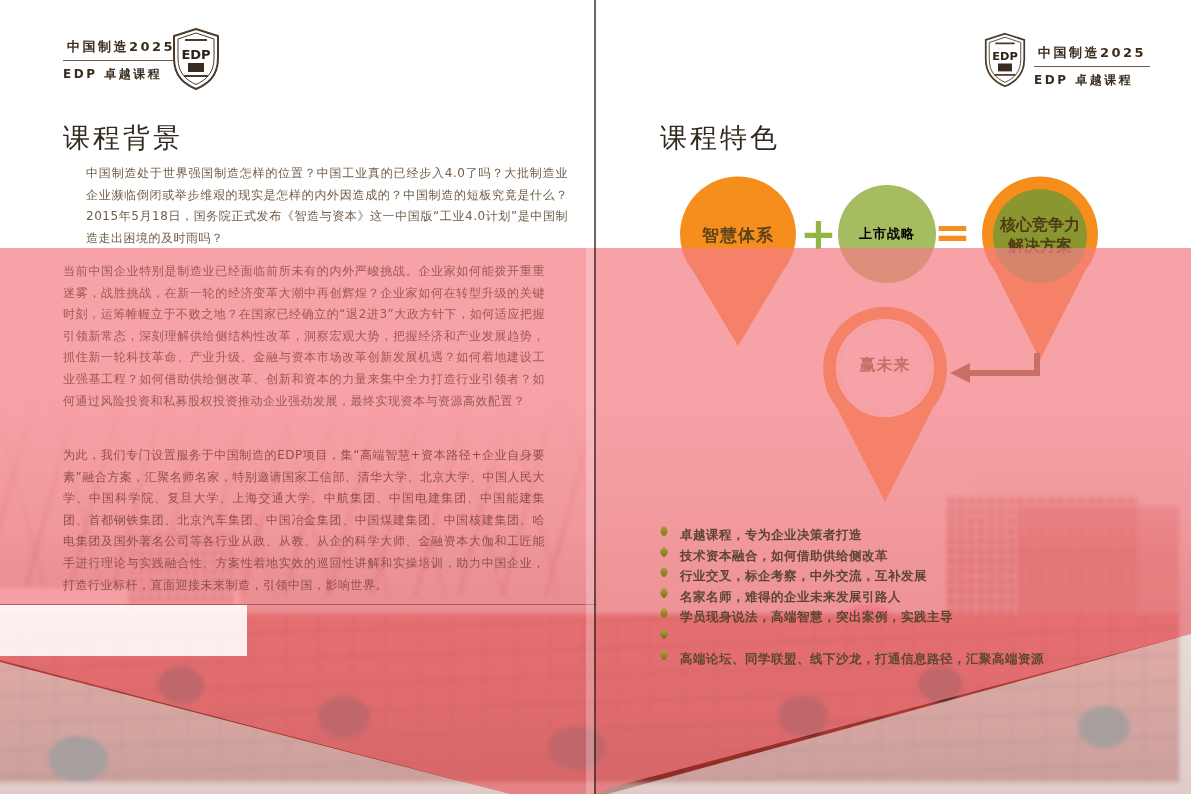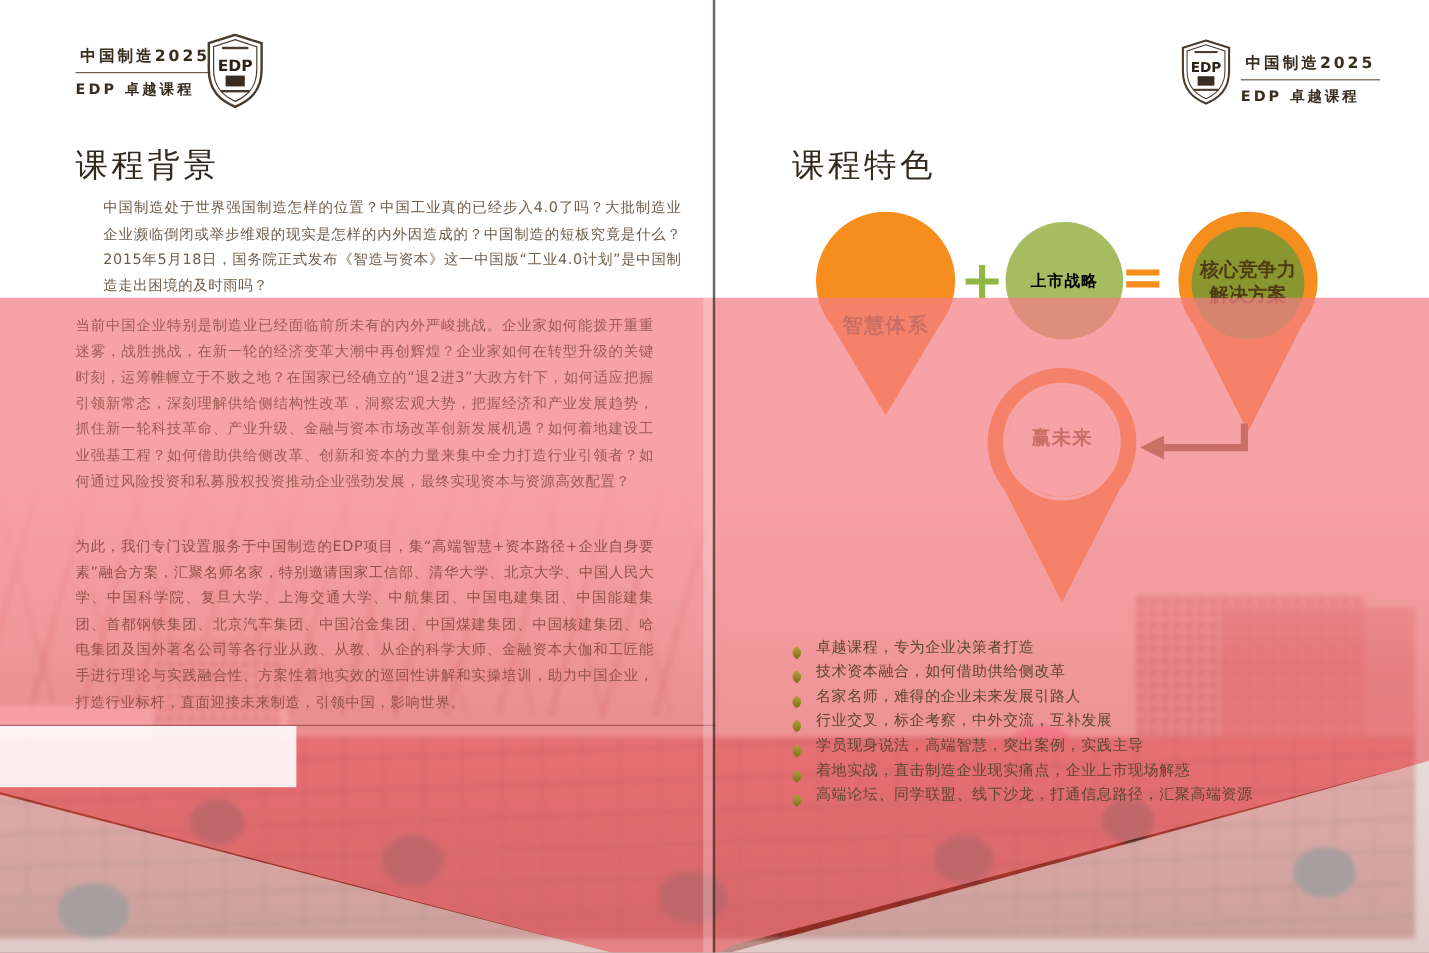--- a/index.html
+++ b/index.html
@@ -59,27 +59,27 @@
   .p2{color:#9c5a53;}
   .p3{color:#91504a;margin-top:25px;}
   
   .diagram{position:absolute;left:0;top:0;width:1191px;height:794px;z-index:20;}
   .pin{position:absolute;}
   .circle-green{position:absolute;left:838px;top:185px;width:98px;height:98px;border-radius:50%;background:#a5bc60;}
   .op{position:absolute;z-index:20;font-weight:900;font-size:44px;line-height:44px;}
   .op-plus{left:800px;top:212px;color:#92b643;}
   .op-eq{left:934px;top:210px;color:#f68e1e;}
   .dg-label{position:absolute;z-index:22;text-align:center;font-weight:bold;color:#5b431c;}
-  .lab-node1{left:688px;top:224px;width:100px;font-size:17px;letter-spacing:1px;margin-top:36px;}
+  .lab-node1{left:688px;top:224px;width:100px;font-size:17px;letter-spacing:1px;}
   .lab-node2{left:840px;top:225px;width:94px;font-size:13px;letter-spacing:1px;color:#000000;}
   .lab-result{left:982px;top:214px;width:116px;font-size:16px;line-height:21px;color:#4f3b12;}
   .lab-outcome{left:835px;top:355px;width:100px;font-size:16px;letter-spacing:1px;}
   
   .features{position:absolute;left:660px;top:527px;z-index:40;}
-  .feature-row{display:flex;align-items:flex-end;height:20.6px;}
+  .feature-row{display:flex;align-items:flex-start;height:20.6px;font-weight:bold;}
   .bullet{width:8px;height:8px;margin-right:12px;flex:0 0 auto;transform:rotate(45deg);
     background:linear-gradient(135deg,#b3a43a 0%,#7a6d15 100%);border-radius:2px 5px 2px 5px;}
   .feature-text{font-size:12.5px;color:#5c4631;letter-spacing:.5px;white-space:nowrap;}
 </style>
 </head>
 <body>
 
 <div class="spread">
 
   <div class="photo">
@@ -192,33 +192,32 @@
     <div class="feature-row">
       <span class="bullet"></span>
       <span class="feature-text">卓越课程，专为企业决策者打造</span>
     </div>
     <div class="feature-row">
       <span class="bullet"></span>
       <span class="feature-text">技术资本融合，如何借助供给侧改革</span>
     </div>
     <div class="feature-row">
       <span class="bullet"></span>
+      <span class="feature-text">行业交叉，标企考察，中外交流，互补发展</span>
+    </div>
+    <div class="feature-row">
+      <span class="bullet"></span>
       <span class="feature-text">名家名师，难得的企业未来发展引路人</span>
     </div>
     <div class="feature-row">
       <span class="bullet"></span>
-      <span class="feature-text">行业交叉，标企考察，中外交流，互补发展</span>
-    </div>
-    <div class="feature-row">
-      <span class="bullet"></span>
       <span class="feature-text">学员现身说法，高端智慧，突出案例，实践主导</span>
     </div>
     <div class="feature-row">
       <span class="bullet"></span>
-      <span class="feature-text">着地实战，直击制造企业现实痛点，企业上市现场解惑</span>
     </div>
     <div class="feature-row">
       <span class="bullet"></span>
       <span class="feature-text">高端论坛、同学联盟、线下沙龙，打通信息路径，汇聚高端资源</span>
     </div>
   </div>
 
 </div>
 
 </body></html>

